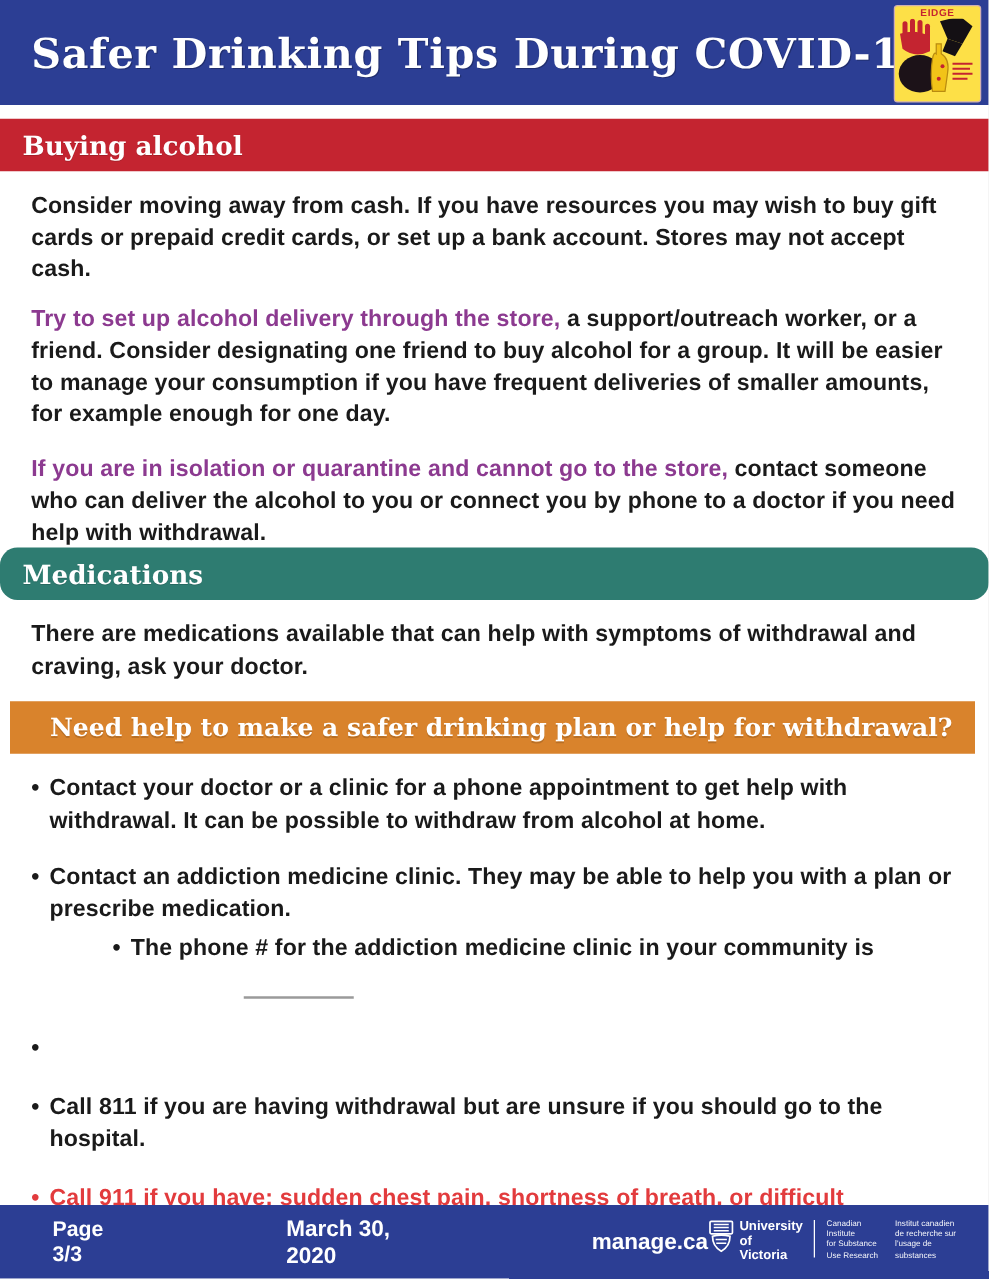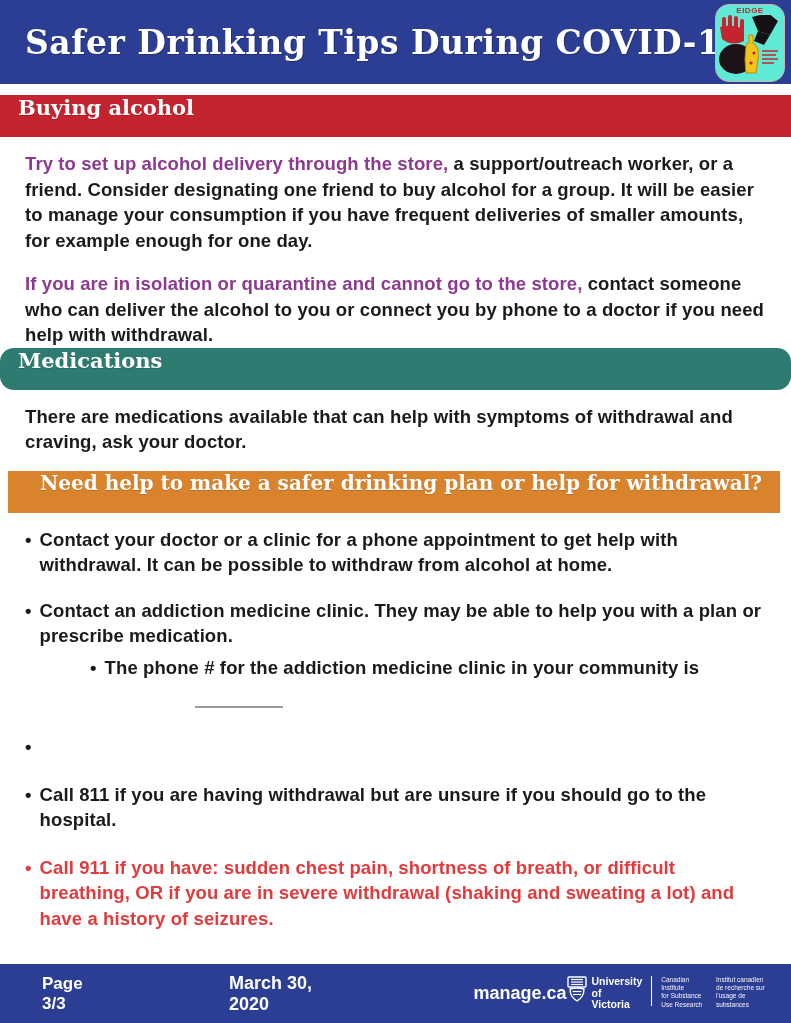--- a/index.html
+++ b/index.html
@@ -24,34 +24,34 @@
     font-family:"DejaVu Serif",serif;
     font-weight:bold;
     font-size:33px;
     letter-spacing:.5px;
     color:#ffffff;
     text-shadow:1px 1px 0 rgba(0,0,0,.25);
   }
   .logo-box{
     position:absolute;right:6px;top:4px;
     width:68px;height:76px;
-    background:#5eead4;
+    background:#fde047;
     border:1px solid #d0b0b0;
-    border-radius:14px;
+    border-radius:3px;
     display:flex;flex-direction:column;align-items:center;
     overflow:hidden;
   }
   .logo-box .logo-word{
     font-size:8px;font-weight:bold;color:#c42430;
     margin-top:2px;letter-spacing:.5px;line-height:1;
   }
   
   .bar{
     height:42px;
-    display:flex;
+    display:flex;align-items:center;
     color:#ffffff;
     font-family:"DejaVu Serif",serif;
     font-weight:bold;
     font-size:21px;
     padding-left:18px;
     text-shadow:0 1px 0 rgba(0,0,0,.15);
   }
   .bar.red{background:var(--c-section-red,#c42430);margin-top:11px;}
   .bar.teal{background:var(--c-section-teal,#2e7c71);border-radius:14px;}
   .bar.orange{
@@ -138,20 +138,23 @@
         </g>
       </svg>
     </div>
   </header>
 
   <div class="bar red">
     <span>Buying alcohol</span>
   </div>
 
   <div class="content">
+    <p class="para">
+      <span>Consider moving away from cash. If you have resources you may wish to buy gift cards or prepaid credit cards, or set up a bank account. Stores may not accept cash.</span>
+    </p>
     <p class="para">
       <span class="lead-purple">Try to set up alcohol delivery through the store,</span><span> a support/outreach worker, or a friend. Consider designating one friend to buy alcohol for a group. It will be easier to manage your consumption if you have frequent deliveries of smaller amounts, for example enough for one day.</span>
     </p>
     <p class="para" style="margin-top:18px;">
       <span class="lead-purple">If you are in isolation or quarantine and cannot go to the store,</span><span> contact someone who can deliver the alcohol to you or connect you by phone to a doctor if you need help with withdrawal.</span>
     </p>
   </div>
 
   <div class="bar teal">
     <span>Medications</span>

